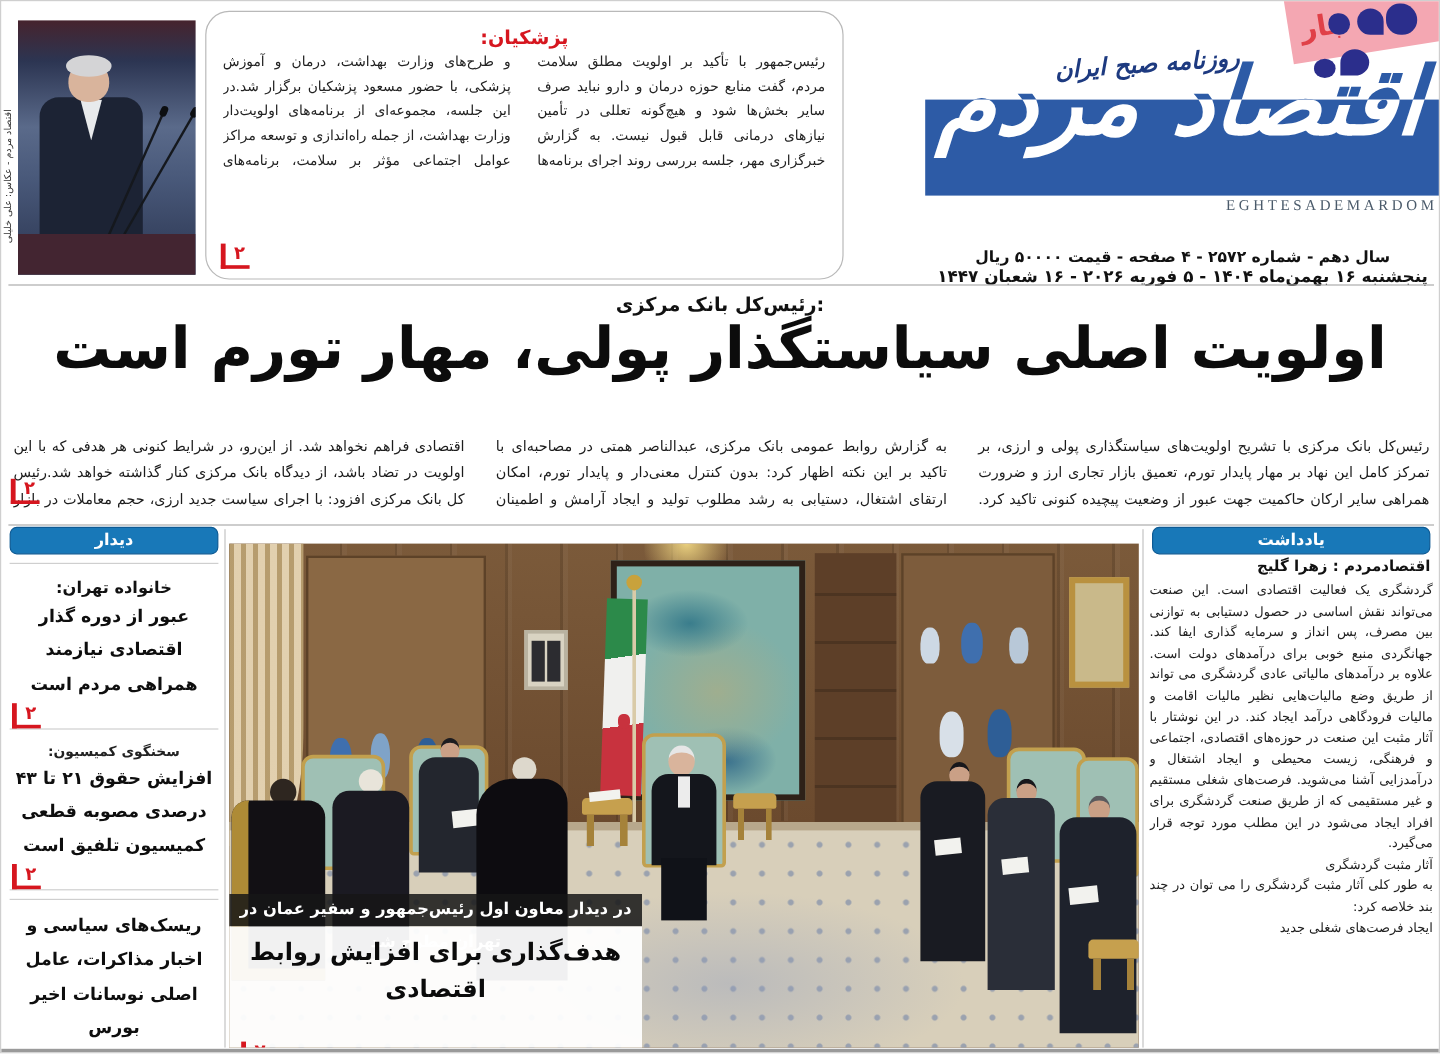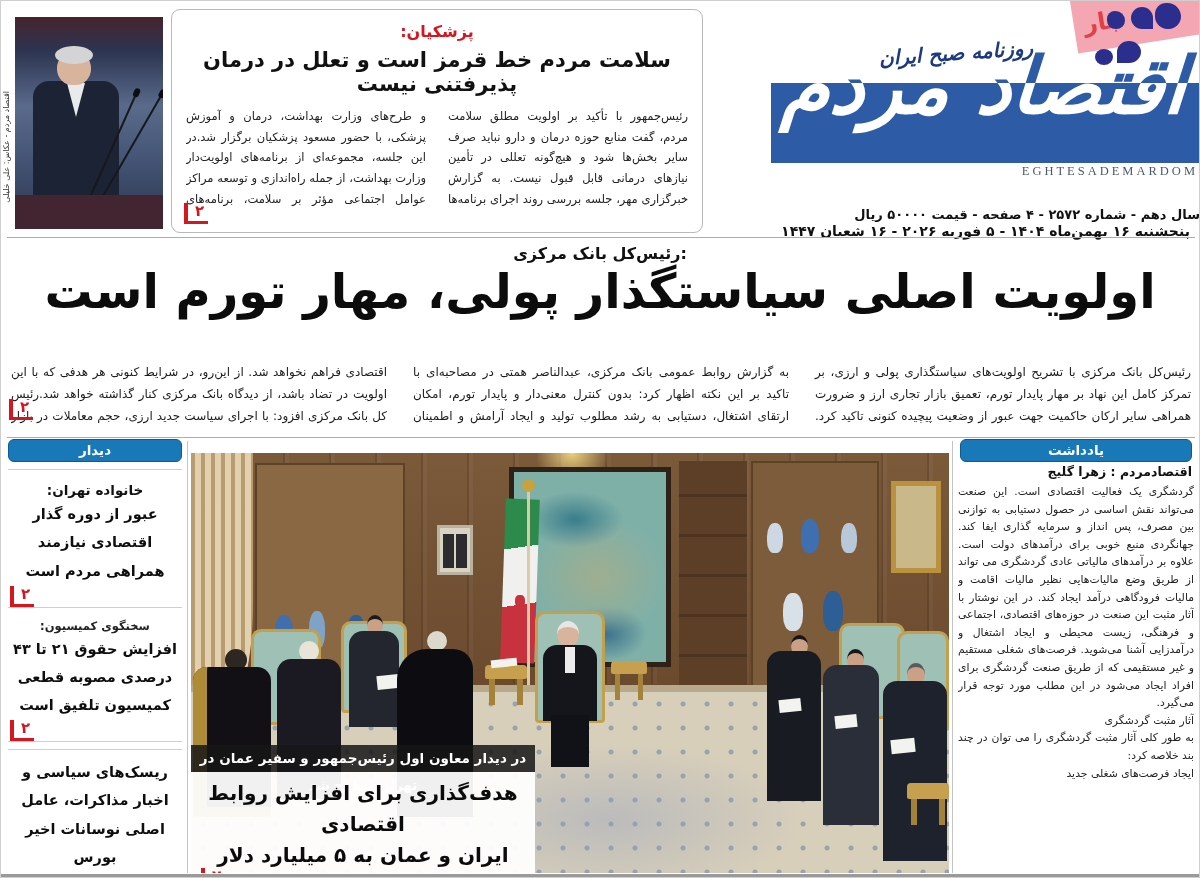--- a/index.html
+++ b/index.html
@@ -20,41 +20,41 @@
     background:#d4d4d6;}
   .tl-body{position:absolute;left:18px;top:64px;width:86px;height:118px;border-radius:16px 16px 0 0;
     background:#1c2334;}
   .tl-shirt{position:absolute;left:52px;top:66px;width:18px;height:34px;background:#e8eaec;
     clip-path:polygon(0 0,100% 0,50% 100%);}
   .tl-podium{position:absolute;left:0;bottom:0;width:100%;height:34px;background:#432531;}
   .mic{position:absolute;width:2px;height:118px;background:#15181d;}
   .mic:before{content:"";position:absolute;top:-6px;left:-2px;width:6px;height:9px;border-radius:3px;background:#0c0e11;}
   
   .top-box{position:absolute;left:170px;top:8px;width:532px;height:224px;border:1px solid #b9b9b9;
-    border-radius:9px;box-sizing:border-box;padding:8px 14px 6px;}
+    border-radius:20px;box-sizing:border-box;padding:8px 14px 6px;}
   .tb-kicker{color:#d6161f;font-weight:bold;font-size:16px;text-align:center;margin-top:4px;}
   .tb-head{color:#111;font-weight:800;font-size:21px;text-align:center;margin:7px 0 10px;}
   .tb-body{columns:2;column-gap:22px;font-size:11.5px;line-height:1.8;text-align:justify;color:#222;
     height:124px;overflow:hidden;}
   .tb-pref{position:absolute;left:12px;bottom:8px;}
   
   .masthead{position:absolute;left:770px;top:4px;width:429px;height:230px;}
   .m-tagline{position:absolute;left:100px;top:36px;width:170px;text-align:center;font-size:20px;
     font-weight:bold;font-style:italic;color:#1d3a80;transform:rotate(-4deg);}
   .m-band{position:absolute;left:0;top:78px;width:429px;height:80px;background:#2d5ba6;}
   .m-title{position:absolute;right:6px;top:6px;width:420px;height:150px;text-align:center;
     font-size:78px;font-weight:bold;font-style:italic;line-height:150px;white-space:nowrap;
     transform:skewX(-4deg);}
   .m-title.blue{color:#2d5ba6;}
   .m-title.white{color:#ffffff;clip-path:inset(72px 0 0 0);}
   .m-latin{position:absolute;right:2px;top:159px;font-size:12.5px;letter-spacing:3px;color:#4a5a6a;
     font-family:"Liberation Serif",serif;}
   .m-date1{position:absolute;left:0;top:178px;width:100%;text-align:center;font-weight:bold;
     font-size:14px;color:#111;margin-top:40px;}
-  .m-date2{position:absolute;left:0;top:202px;width:100%;font-weight:bold;
+  .m-date2{position:absolute;left:0;top:202px;width:100%;text-align:center;font-weight:bold;
     font-size:13px;color:#111;}
   
   .jaaar{position:absolute;right:0;top:0;width:120px;height:86px;pointer-events:none;}
   .j-band{position:absolute;right:-14px;top:-14px;width:140px;height:56px;background:#f4a7b2;
     transform:rotate(-9deg);display:flex;align-items:center;justify-content:center;gap:4px;}
   .j-word{color:#e04048;font-weight:bold;font-size:24px;position:absolute;left:10px;top:14px;}
   .j-blob{background:#2b2e8c;border-radius:45% 55% 50% 50%;}
   .j-b1{position:absolute;right:18px;top:2px;width:26px;height:26px;}
   .j-b2{position:absolute;right:46px;top:6px;width:22px;height:22px;border-radius:50% 50% 0 50%;}
   .j-b3{position:absolute;right:74px;top:10px;width:18px;height:18px;}
@@ -151,21 +151,20 @@
     <div class="tl-shirt"></div>
     <div class="tl-head"></div>
     <div class="mic" style="left:96px;top:72px;transform:rotate(24deg);"></div>
     <div class="mic" style="left:116px;top:70px;transform:rotate(30deg);"></div>
     <div class="tl-podium"></div>
   </div>
   <div class="tl-credit">اقتصاد مردم - عکاس: علی خلیلی</div>
 
   <section class="top-box" dir="rtl">
     <div class="tb-kicker">پزشکیان:</div>
-    <h2 class="tb-head" style="margin:7px 0 10px;">سلامت مردم خط قرمز است و تعلل در درمان پذیرفتنی نیست</h2>
     <div class="tb-body">رئیس‌جمهور با تأکید بر اولویت مطلق سلامت مردم، گفت منابع حوزه درمان و دارو نباید صرف سایر بخش‌ها شود و هیچ‌گونه تعللی در تأمین نیازهای درمانی قابل قبول نیست. به گزارش خبرگزاری مهر، جلسه بررسی روند اجرای برنامه‌ها و طرح‌های وزارت بهداشت، درمان و آموزش پزشکی، با حضور مسعود پزشکیان برگزار شد.در این جلسه، مجموعه‌ای از برنامه‌های اولویت‌دار وزارت بهداشت، از جمله راه‌اندازی و توسعه مراکز عوامل اجتماعی مؤثر بر سلامت، برنامه‌های آموزش سواد سلامت، ارتقای خودمراقبتی، استقرار و تقویت نظام پزشک خانواده و نظام ارجاع، بصورت تفصیلی مورد بحث و ارزیابی قرار گرفت.همچنین سند ملی کنترل و پیشگیری از بیماری‌های غیرواگیر و گزارش مربوط به اعتبارات و سرانه بخش سلامت کشور، از…</div>
     <span class="pref tb-pref">۲</span>
   </section>
 
   <div class="masthead">
     <div class="m-tagline">روزنامه صبح ایران</div>
     <div class="m-band"></div>
     <div class="m-title blue">اقتصاد مردم</div>
     <div class="m-title white">اقتصاد مردم</div>
     <div class="m-latin">EGHTESADEMARDOM</div>
@@ -293,21 +292,20 @@
       <div class="head" style="left:716px;top:210px;width:18px;height:18px;background:#caa086;border-top:4px solid #5a5a5e;"></div>
       <div class="torso" style="left:692px;top:228px;width:64px;height:180px;background:#1e222c;"></div>
       <div class="paper" style="left:700px;top:286px;width:24px;height:14px;"></div>
     </div>
     <div class="table" style="left:716px;top:330px;width:42px;height:16px;"></div>
 
     <figcaption>
       <div class="cap-kicker" dir="rtl">در دیدار معاون اول رئیس‌جمهور و سفیر عمان در تهران مطرح شد</div>
       <div class="cap-box" dir="rtl">
         <div class="cap-l1">هدف‌گذاری برای افزایش روابط اقتصادی</div>
-        <div class="cap-l2">ایران و عمان به ۵ میلیارد دلار</div>
         <span class="pref cap-pref">۲</span>
       </div>
     </figcaption>
   </figure>
 
   <aside class="note" dir="rtl">
     <div class="sec-head" style="margin:0 4px;">یادداشت</div>
     <div class="n-byline">اقتصادمردم : زهرا گلیج</div>
     <div class="n-body">گردشگری یک فعالیت اقتصادی است. این صنعت می‌تواند نقش اساسی در حصول دستیابی به توازنی بین مصرف، پس انداز و سرمایه گذاری ایفا کند. جهانگردی منبع خوبی برای درآمدهای دولت است. علاوه بر درآمدهای مالیاتی عادی گردشگری می تواند از طریق وضع مالیات‌هایی نظیر مالیات اقامت و مالیات فرودگاهی درآمد ایجاد کند. در این نوشتار با آثار مثبت این صنعت در حوزه‌های اقتصادی، اجتماعی و فرهنگی، زیست محیطی و ایجاد اشتغال و درآمدزایی آشنا می‌شوید. فرصت‌های شغلی مستقیم و غیر مستقیمی که از طریق صنعت گردشگری برای افراد ایجاد می‌شود در این مطلب مورد توجه قرار می‌گیرد.
 آثار مثبت گردشگری

